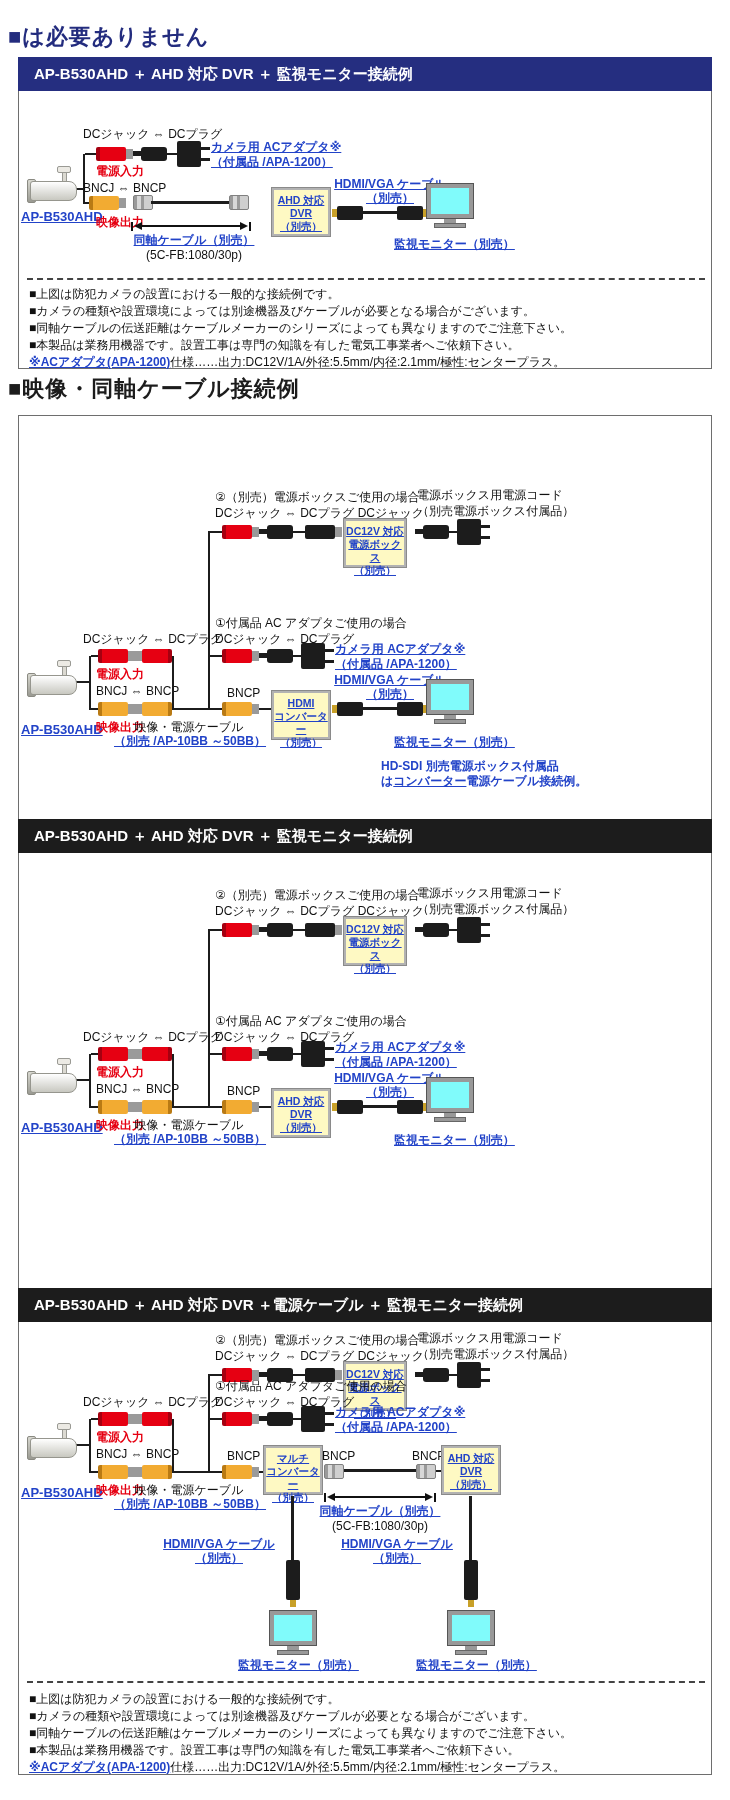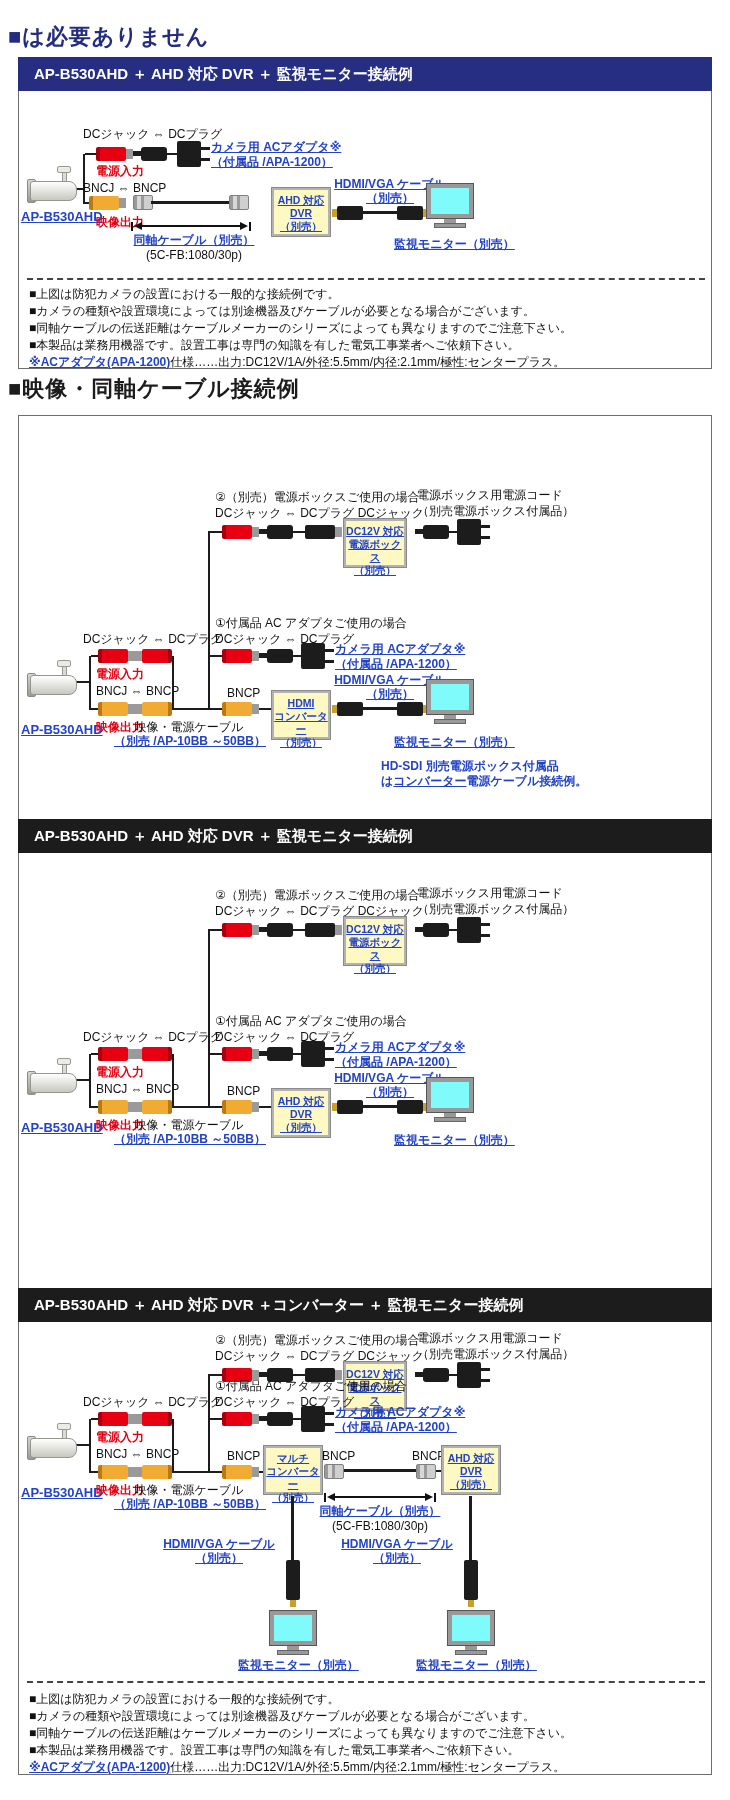--- a/index.html
+++ b/index.html
@@ -280,21 +280,21 @@
   </div>
   <div class="mon" style="left:408px;top:662px">
     <div class="scr"></div>
     <div class="neck"></div>
     <div class="base"></div>
   </div>
   <div class="t lk ctr" style="left:375px;top:718px;width:112px">監視モニター（別売）</div>
   <div class="t ctr" style="left:105px;top:703px;width:130px">映像・電源ケーブル</div>
   <div class="t lk ctr" style="left:95px;top:717px;width:150px">（別売 /AP-10BB ～50BB）</div>
 
-  <div class="phead" style="top:872px;background:#1c1c1c">AP-B530AHD ＋ AHD 対応 DVR ＋コンバーター ＋ 監視モニター接続例</div>
+  <div class="phead" style="top:872px;background:#1c1c1c">AP-B530AHD ＋ AHD 対応 DVR ＋電源ケーブル ＋ 監視モニター接続例</div>
 
   <div class="t" style="left:196px;top:918px">②（別売）電源ボックスご使用の場合</div>
   <div class="t" style="left:196px;top:934px">DCジャック ⇔ DCプラグ DCジャック</div>
   <div class="ln" style="left:189px;top:958px;width:14px;height:2px"></div>
   <div class="ln" style="left:189px;top:958px;width:2px;height:99px"></div>
   <div class="jack red" style="left:203px;top:952px"></div>
   <div class="dcplug" style="left:248px;top:952px"></div>
   <div class="ln" style="left:274px;top:958px;width:12px;height:2px"></div>
   <div class="jack blk" style="left:286px;top:952px"></div>
   <div class="box3" style="left:325px;top:946px;width:62px;height:48px">

